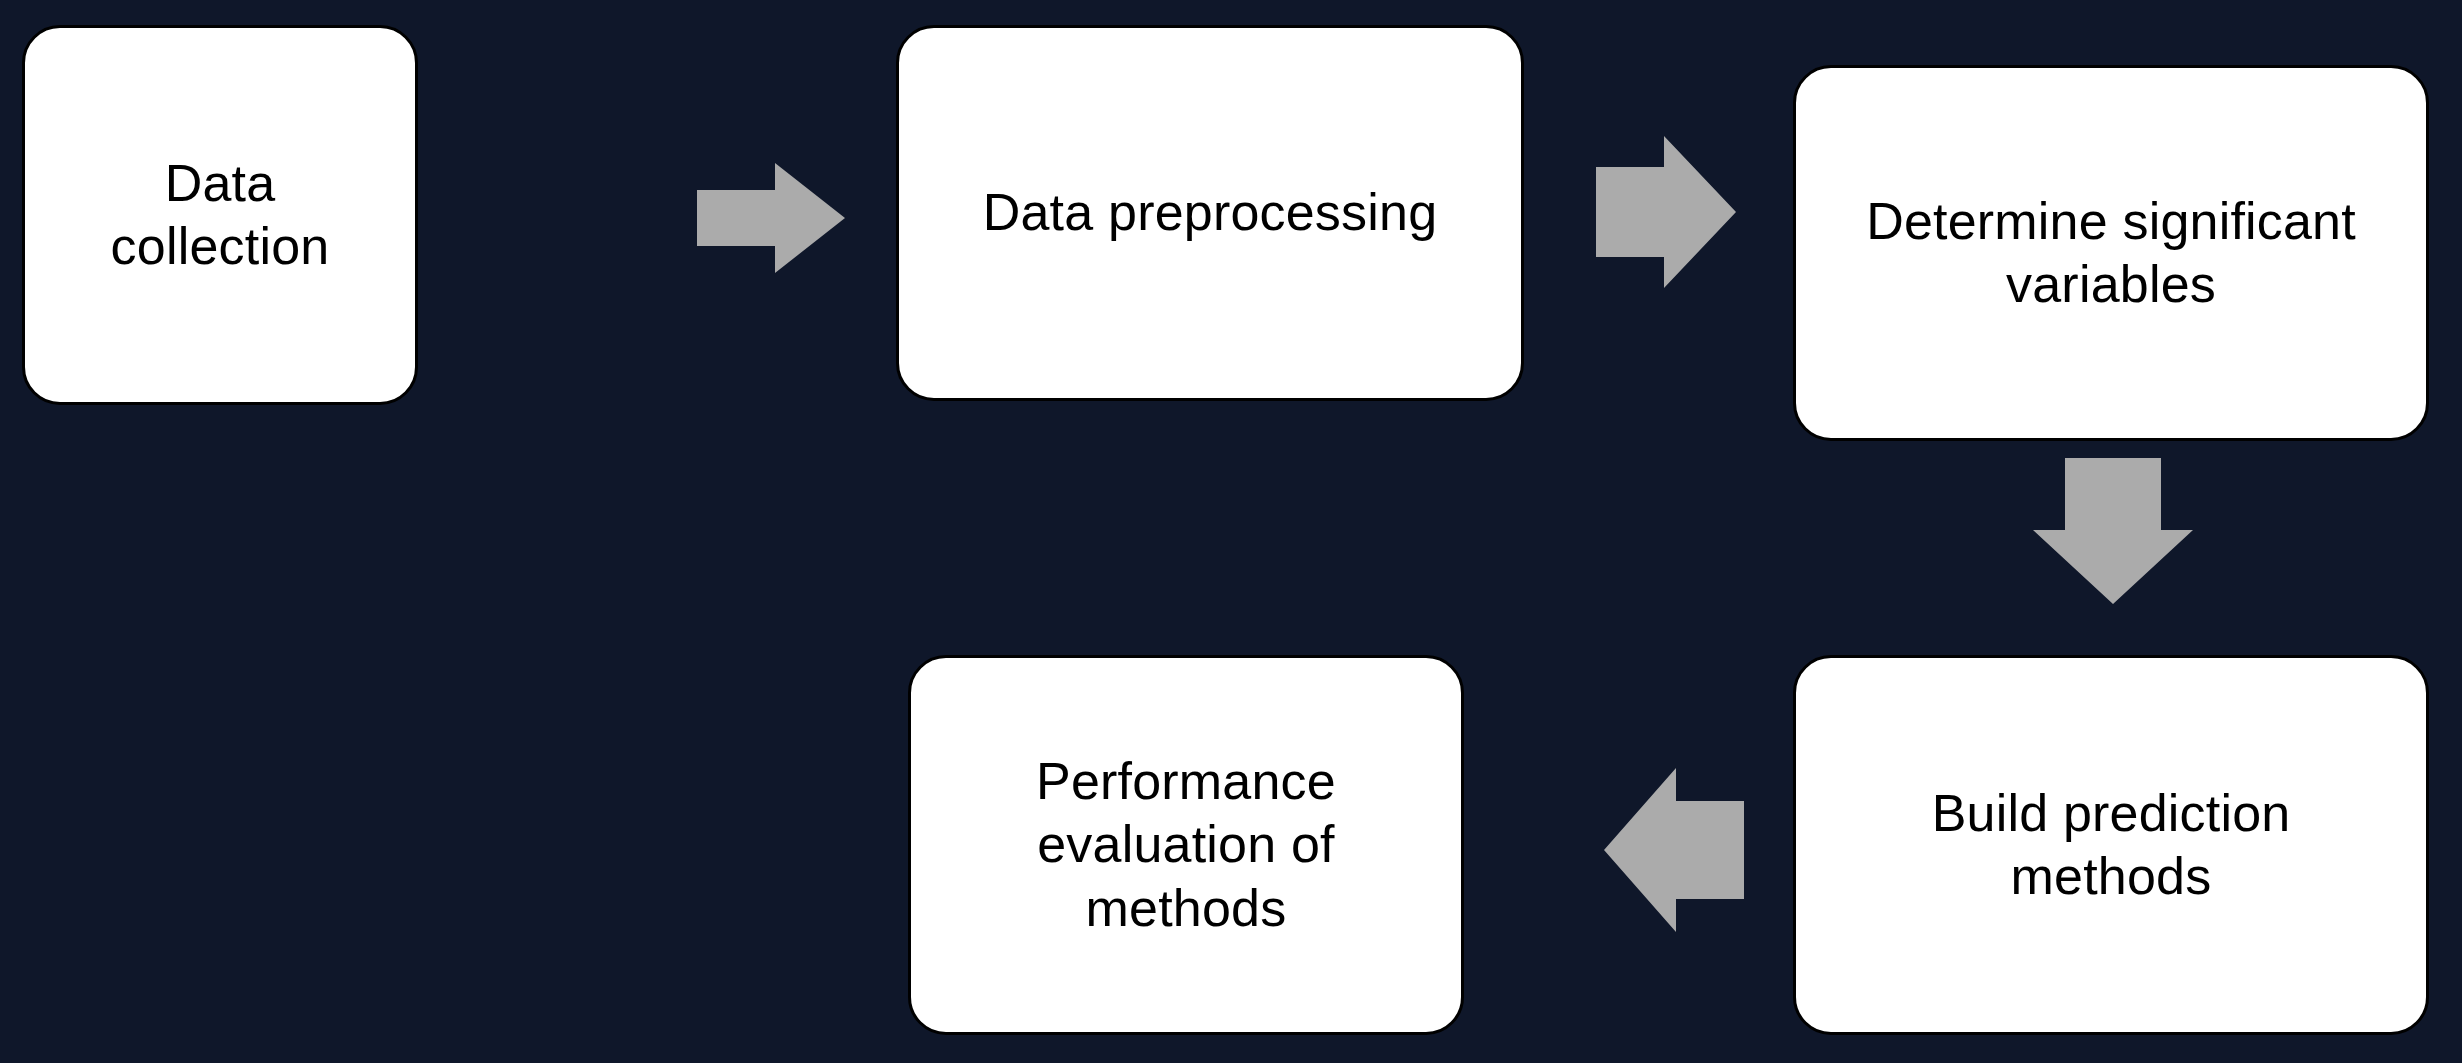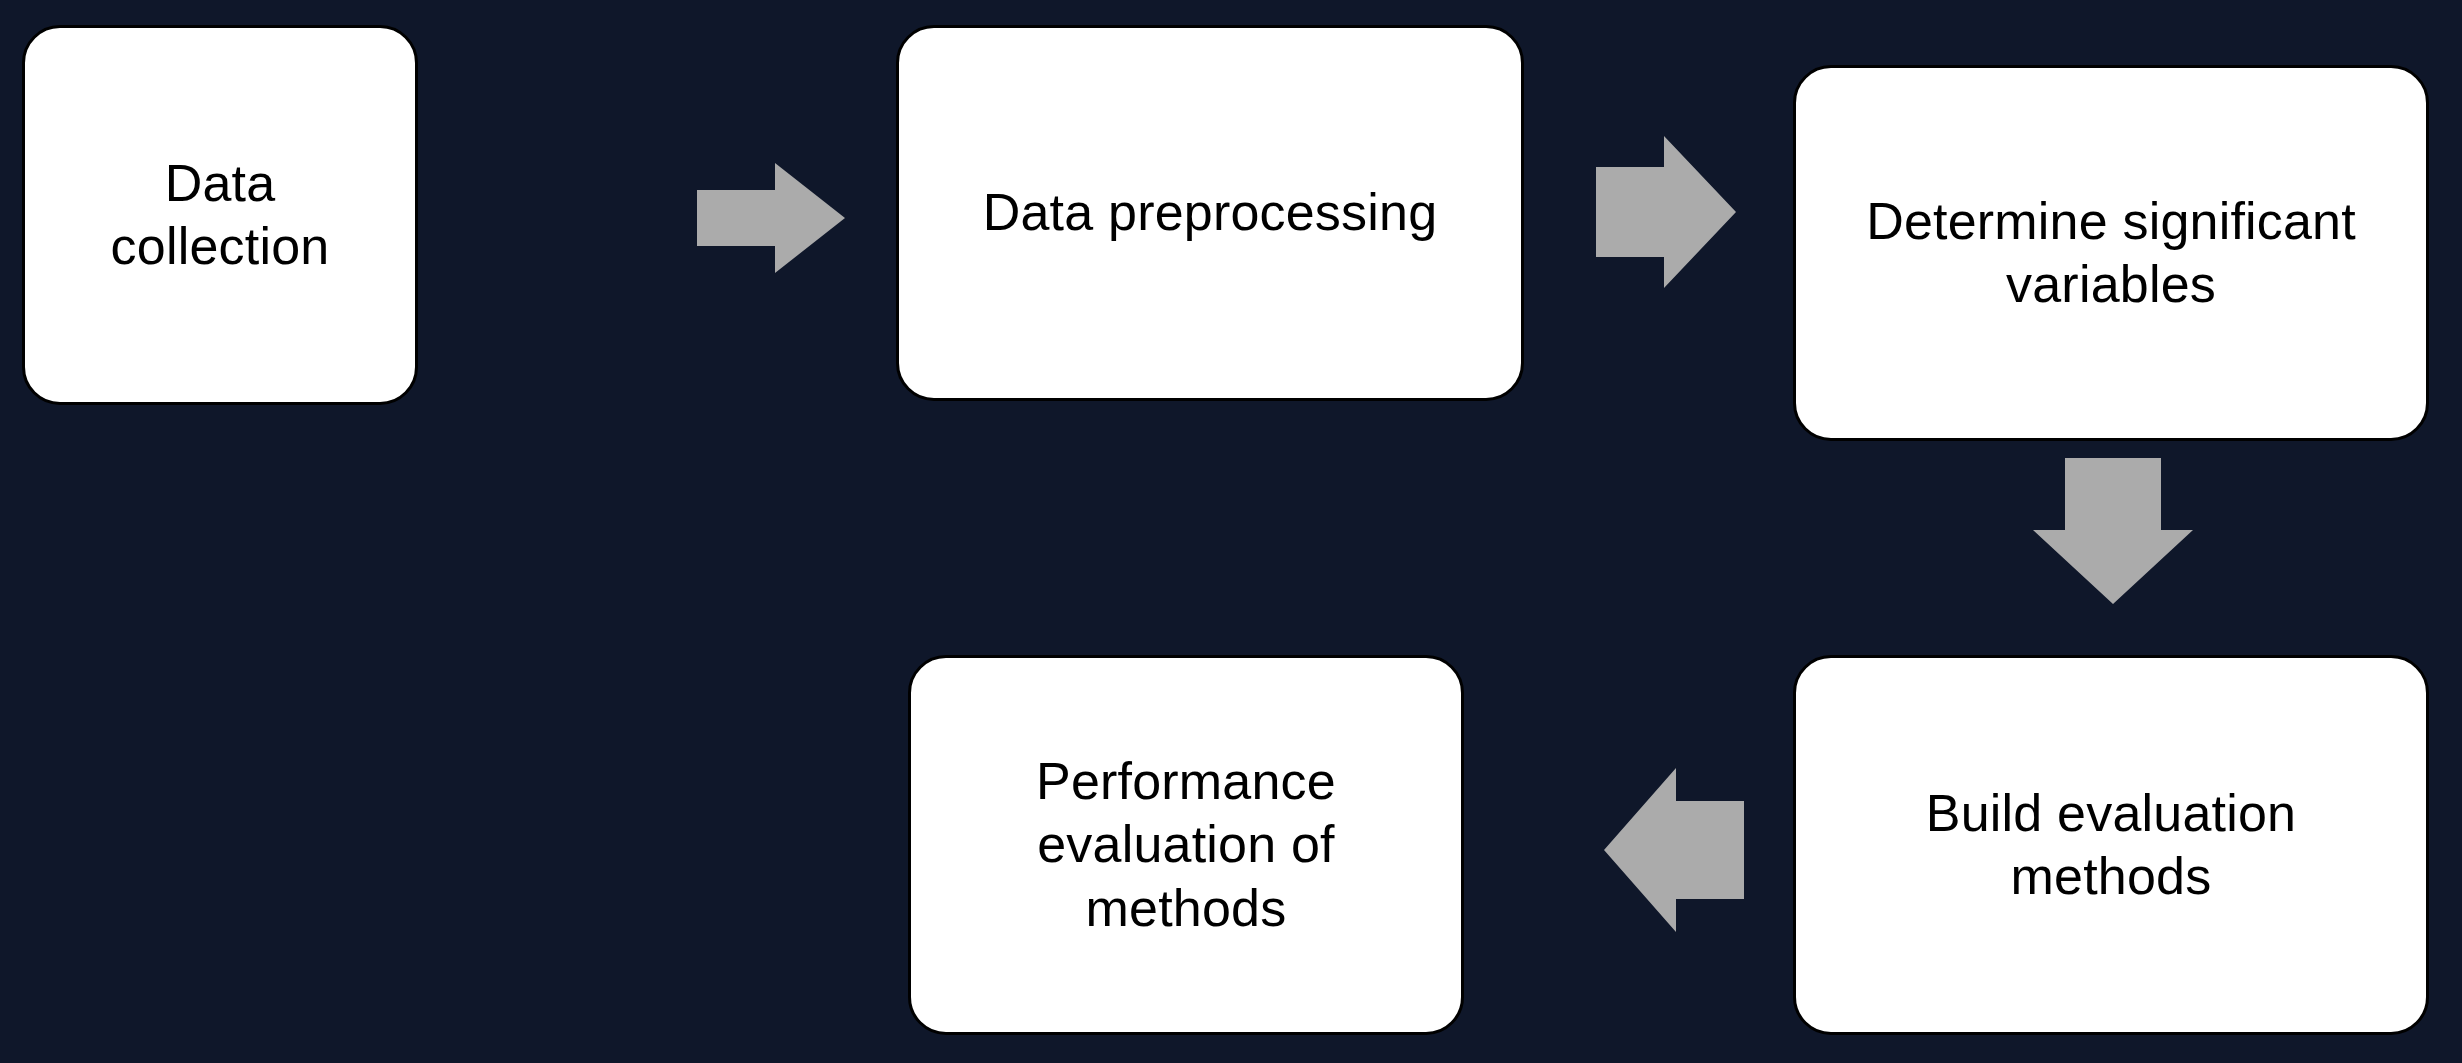--- a/index.html
+++ b/index.html
@@ -82,17 +82,17 @@
 methods</span>
   </div>
 
   <div class="arrow" style="left:1604px; top:768px; width:140px; height:164px;">
     <svg viewBox="0 0 140 164" preserveAspectRatio="none" aria-hidden="true">
       <polygon points="0,82 72,0 72,33 140,33 140,131 72,131 72,164" fill="#ABABAB"></polygon>
     </svg>
   </div>
 
   <div class="node" style="left:1793px; top:655px; width:636px; height:380px;">
-    <span class="label">Build  evaluation
+    <span class="label">Build  prediction
 methods</span>
   </div>
 
 </div>
 
 </body></html>

